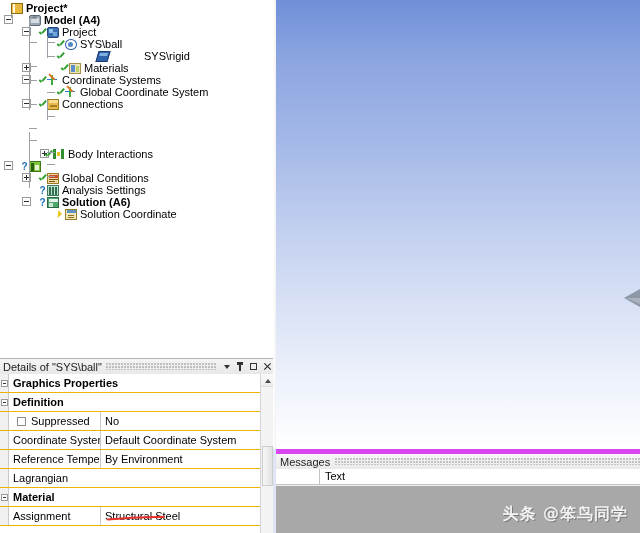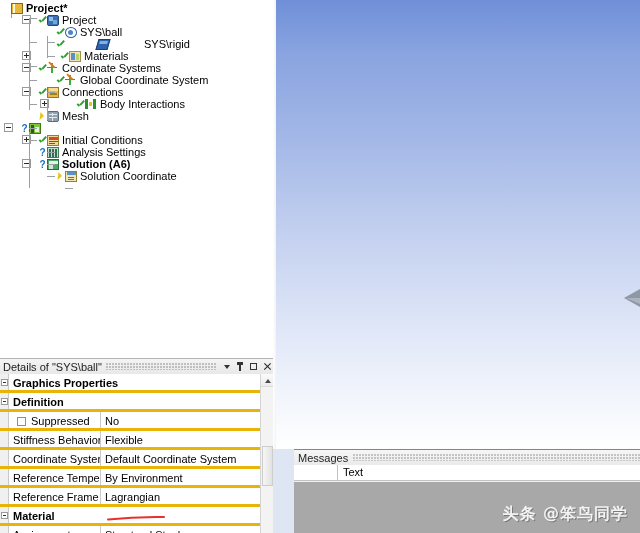--- a/index.html
+++ b/index.html
@@ -198,21 +198,21 @@
   .glyph-x::before,.glyph-x::after{content:"";position:absolute;left:2.5px;top:6px;width:9px;height:1.2px;background:#222;}
   .glyph-x::before{transform:rotate(45deg);} .glyph-x::after{transform:rotate(-45deg);}
 
   #details-grid {
     position: absolute; left:0; top:15px; right:0; bottom:0;
     background:#ffffff;
   }
   .drow {
     display: flex;
     height: 19px;
-    border-bottom: 3px solid #eab308;
+    border-bottom: 1px solid #eab308;
     align-items: center;
     font-size: 11px;
   }
   .drow .exp {
     width: 9px; flex: 0 0 9px;
     height: 100%;
     display:flex; align-items:center; justify-content:center;
     background:#f0f0f0;
     border-right:1px solid #c9c9c9;
   }
@@ -297,22 +297,21 @@
   #tri-object-2 {
     position:absolute; right:0px; top:298px;
     width:0;height:0;
     border-top:6px solid #aab3be;
     border-left:14px solid transparent;
   }
 
   #messages-panel {
     position:absolute; left:3px; top:449px; right:0; bottom:0;
     background:#f0f0f0;
-    border-top:1px solid #d946ef;
-    margin-left:18px;
+    border-top:5px solid #d946ef;
   }
   #messages-title {
     height:15px; display:flex; align-items:center;
     padding-left:4px; font-size:11px; color:#1c1c1c;
     background:linear-gradient(#f6f6f6,#eaeaea);
   }
   #messages-title .dots {
     flex:1 1 auto;height:7px;margin-left:5px;
     background-image: radial-gradient(circle at 1px 1px, #c4c4c4 0.9px, transparent 1.1px);
     background-size:3px 3px;
@@ -353,20 +352,34 @@
             <i class="a"></i>
             <i class="b"></i>
             <i class="c"></i>
             <i class="s"></i>
             <i class="x1"></i>
             <i class="x2"></i>
             <i class="x3"></i>
           </span>
           <span class="lbl bold">Project*</span>
         </div>
+        <div class="tnode" style="padding-left: 20px;">
+          <span class="twist" style="left: 4px;"></span>
+          <span class="spacer9"></span>
+          <span class="ico ico-model">
+            <i class="a"></i>
+            <i class="b"></i>
+            <i class="c"></i>
+            <i class="s"></i>
+            <i class="x1"></i>
+            <i class="x2"></i>
+            <i class="x3"></i>
+          </span>
+          <span class="lbl bold">Model (A4)</span>
+        </div>
         <div class="tnode" style="padding-left: 38px;">
           <span class="twist" style="left: 22px;"></span>
           <span class="chk"></span>
           <span class="ico ico-geom">
             <i class="a"></i>
             <i class="b"></i>
             <i class="c"></i>
             <i class="s"></i>
             <i class="x1"></i>
             <i class="x2"></i>
@@ -448,46 +461,33 @@
             <i class="a"></i>
             <i class="b"></i>
             <i class="c"></i>
             <i class="s"></i>
             <i class="x1"></i>
             <i class="x2"></i>
             <i class="x3"></i>
           </span>
           <span class="lbl">Connections</span>
         </div>
-        <div class="tnode" style="padding-left: 76px;">
+        <div class="tnode" style="padding-left: 44px; margin-top: 38px;">
           <span class="twist plus" style="left: 40px;"></span>
           <span class="chk"></span>
           <span class="ico ico-bi">
             <i class="a"></i>
             <i class="b"></i>
             <i class="c"></i>
             <i class="s"></i>
             <i class="x1"></i>
             <i class="x2"></i>
             <i class="x3"></i>
           </span>
           <span class="lbl">Body Interactions</span>
-        </div>
-        <div class="tnode" style="padding-left: 38px;">
-          <span class="bolt"></span>
-          <span class="ico ico-mesh">
-            <i class="a"></i>
-            <i class="b"></i>
-            <i class="c"></i>
-            <i class="s"></i>
-            <i class="x1"></i>
-            <i class="x2"></i>
-            <i class="x3"></i>
-          </span>
-          <span class="lbl">Mesh</span>
         </div>
         <div class="tnode" style="padding-left: 20px;">
           <span class="twist" style="left: 4px;"></span>
           <span class="qm">?</span>
           <span class="ico ico-expl">
             <i class="a"></i>
             <i class="b"></i>
             <i class="c"></i>
             <i class="s"></i>
             <i class="x1"></i>
@@ -500,21 +500,21 @@
           <span class="chk"></span>
           <span class="ico ico-ic">
             <i class="a"></i>
             <i class="b"></i>
             <i class="c"></i>
             <i class="s"></i>
             <i class="x1"></i>
             <i class="x2"></i>
             <i class="x3"></i>
           </span>
-          <span class="lbl">Initial Conditions</span>
+          <span class="lbl">Global Conditions</span>
         </div>
         <div class="tnode" style="padding-left: 38px;">
           <span class="qm">?</span>
           <span class="ico ico-as">
             <i class="a"></i>
             <i class="b"></i>
             <i class="c"></i>
             <i class="s"></i>
             <i class="x1"></i>
             <i class="x2"></i>
@@ -599,36 +599,30 @@
             </div>
             <div class="dlabel">Definition</div>
           </div>
           <div class="drow">
             <div class="exp"></div>
             <div class="dlabel"><span class="chkbox"></span><span>Suppressed</span></div>
             <div class="dvalue">No</div>
           </div>
           <div class="drow">
             <div class="exp"></div>
-            <div class="dlabel">Stiffness Behavior</div>
-            <div class="dvalue">Flexible</div>
-          </div>
-          <div class="drow">
-            <div class="exp"></div>
             <div class="dlabel">Coordinate System</div>
             <div class="dvalue">Default Coordinate System</div>
           </div>
           <div class="drow">
             <div class="exp"></div>
             <div class="dlabel">Reference Temperature</div>
             <div class="dvalue">By Environment</div>
           </div>
           <div class="drow">
             <div class="exp"></div>
-            <div class="dlabel">Reference Frame</div>
             <div class="dvalue">Lagrangian</div>
           </div>
           <div class="drow section">
             <div class="exp">
               <div class="box"></div>
             </div>
             <div class="dlabel">Material</div>
           </div>
           <div class="drow">
             <div class="exp"></div>

